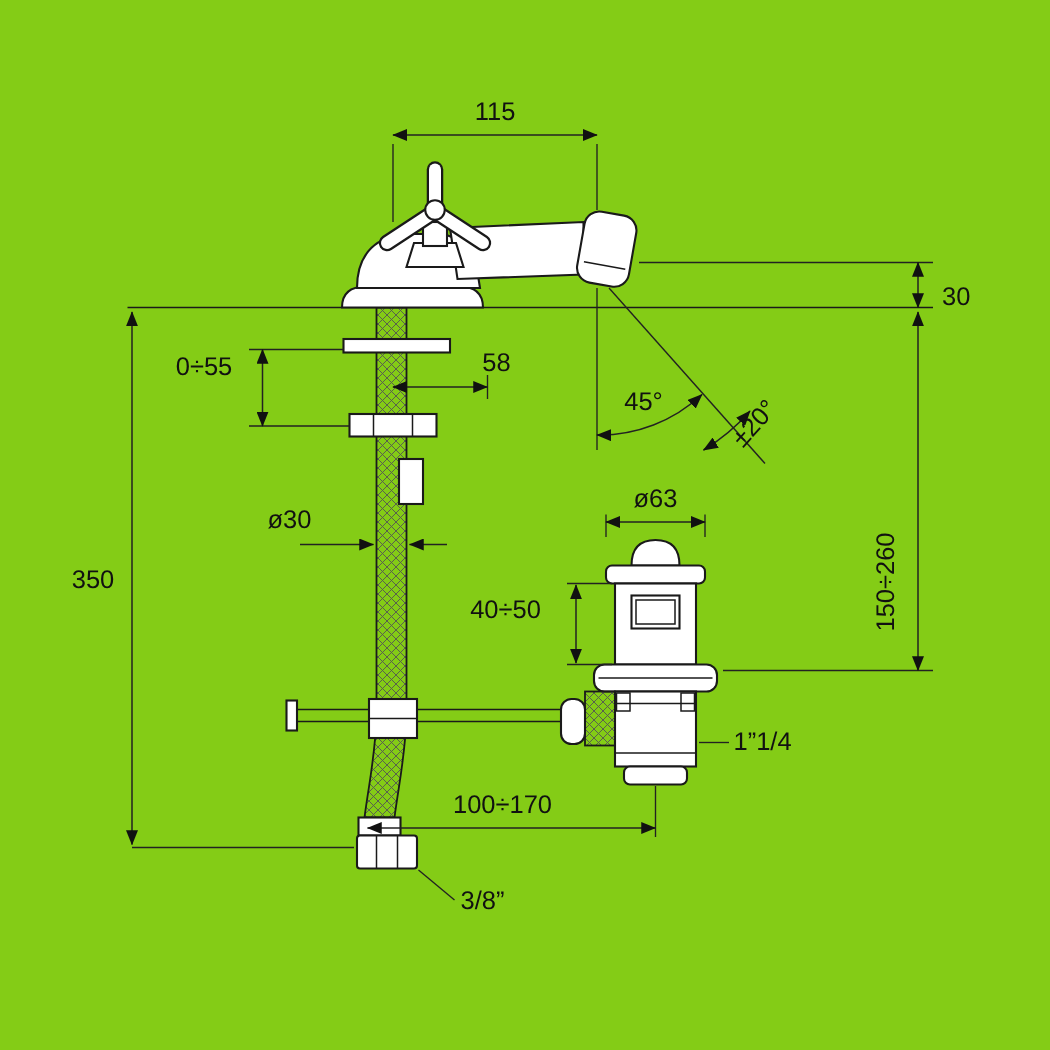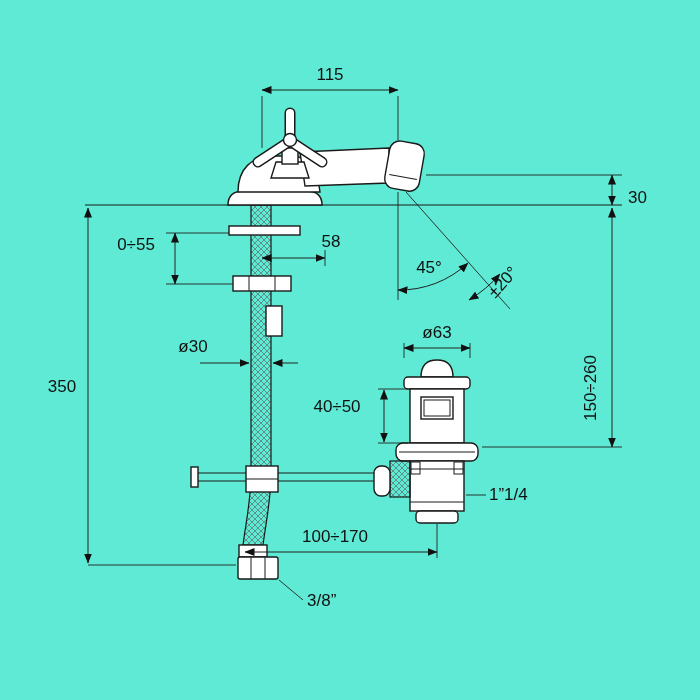--- a/index.html
+++ b/index.html
@@ -1,16 +1,16 @@
 <!DOCTYPE html>
 <html><head>
 <meta charset="utf-8">
 <style>
   html,body{margin:0;padding:0;background:#ffffff;}
-  .stage{width:700px;height:700px;background:#5eead4;position:relative;font-family:"Liberation Sans",sans-serif;}
+  .stage{width:700px;height:700px;background:#84cc16;position:relative;font-family:"Liberation Sans",sans-serif;}
   svg{display:block;}
   .obj{stroke:#1a1a1a;stroke-width:1.4;fill:#ffffff;}
   .obj-thin{stroke:#1a1a1a;stroke-width:1;fill:none;}
   .hatch{stroke:#1a1a1a;stroke-width:1.2;}
   .dim{stroke:#222222;stroke-width:1;fill:none;}
   .ext{stroke:#222222;stroke-width:0.9;fill:none;}
   .lbl{font-family:"Liberation Sans",sans-serif;font-size:17px;fill:#111111;}
 </style>
 </head>
 <body>

